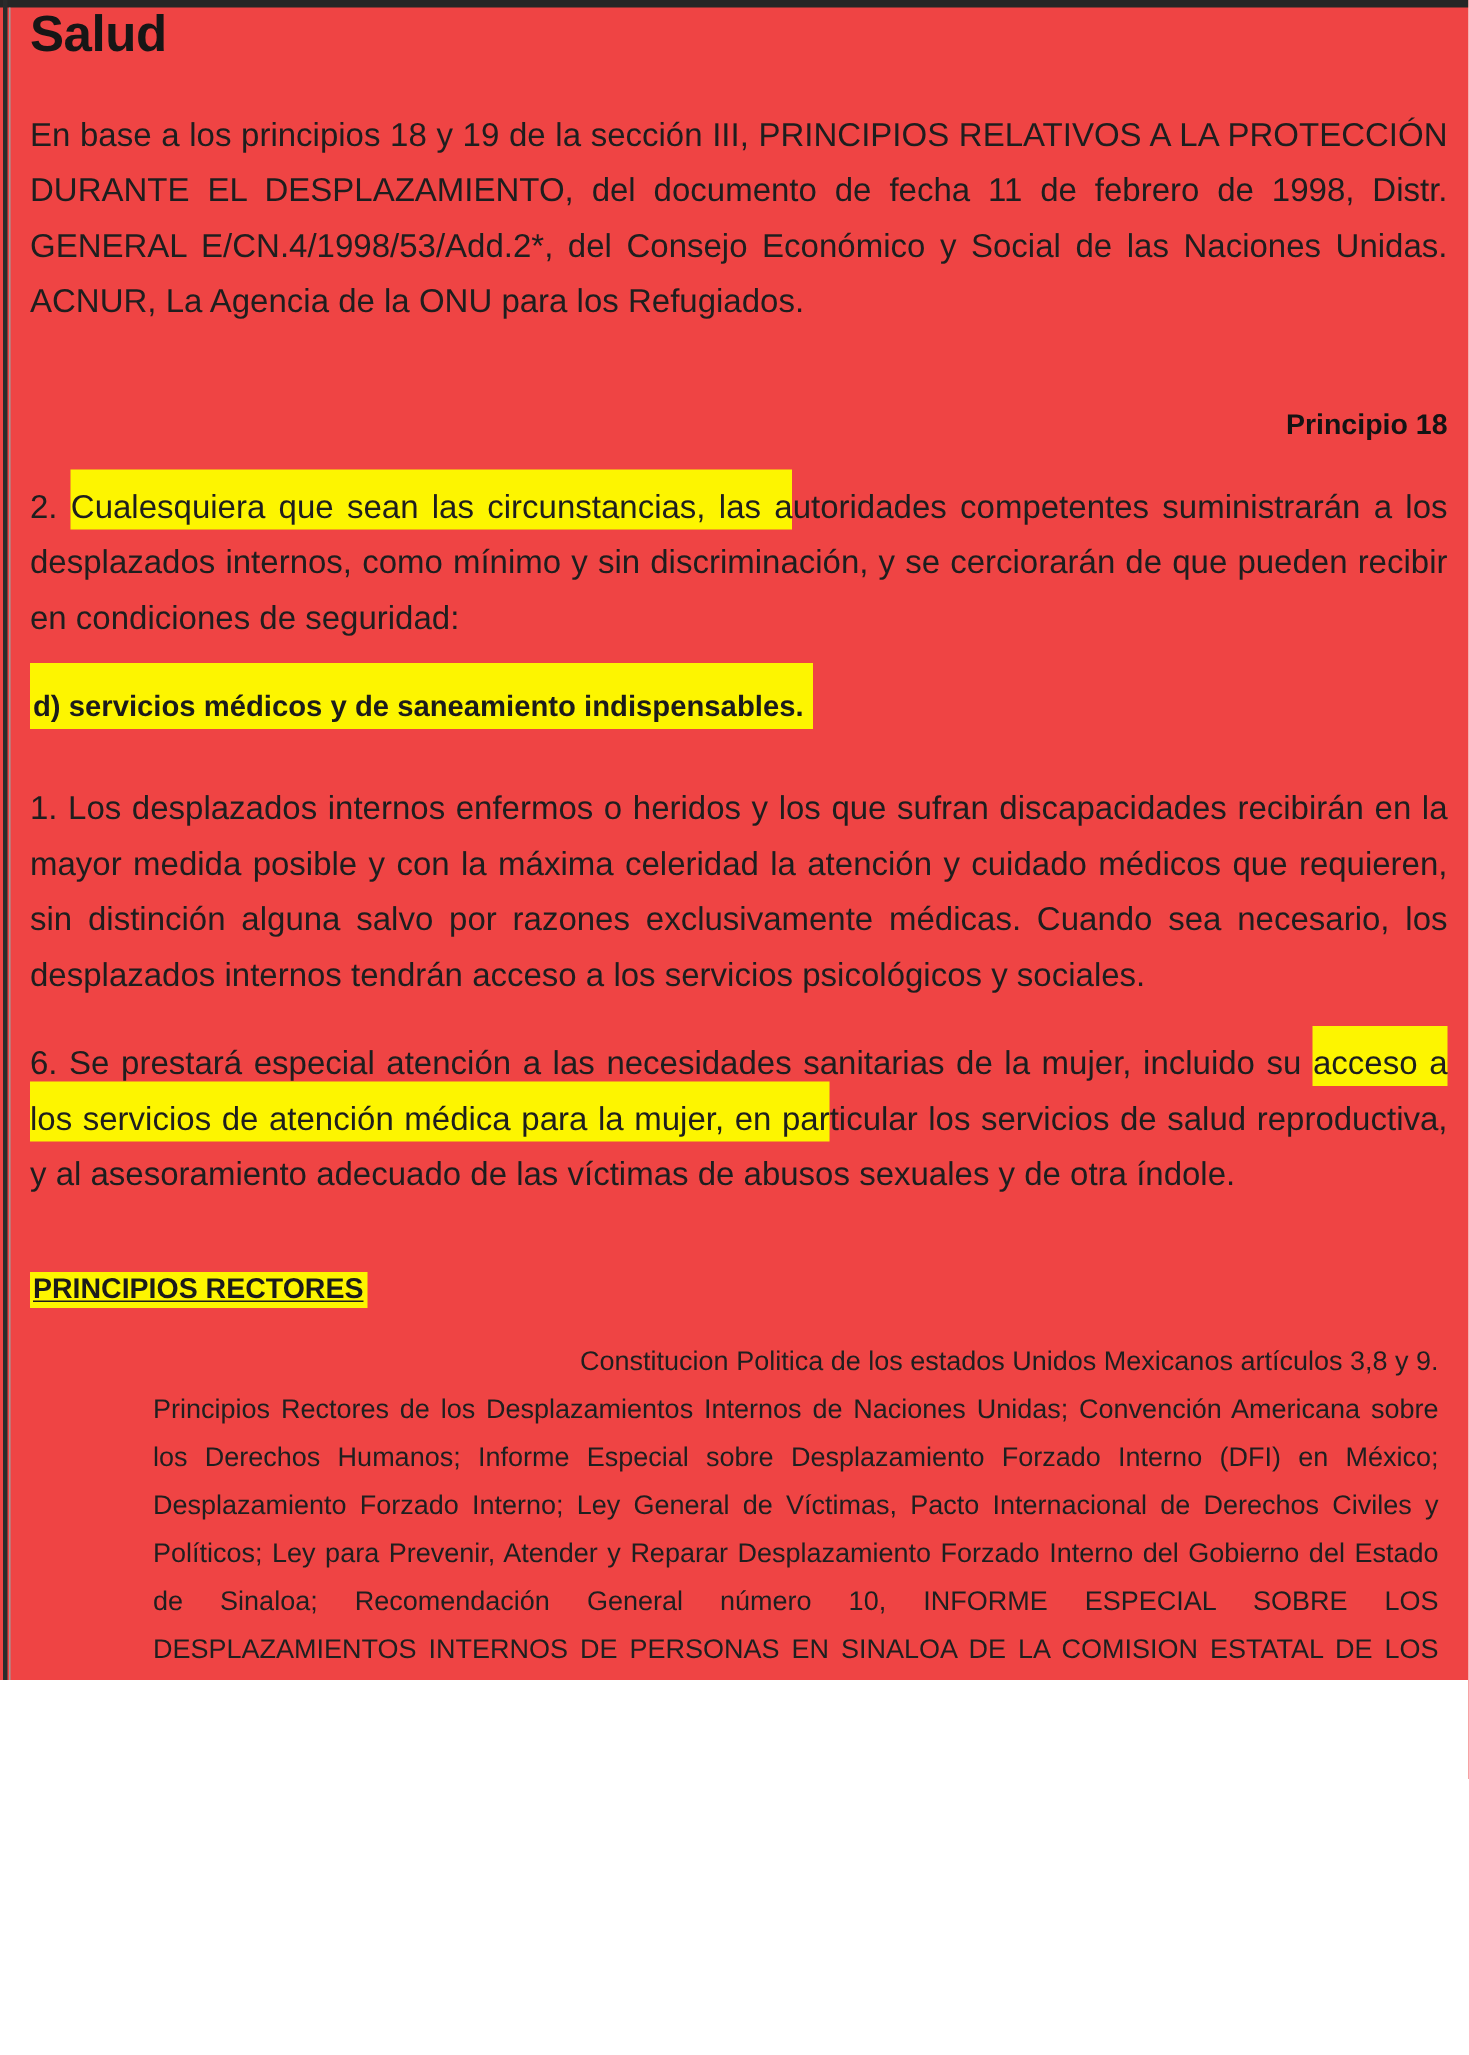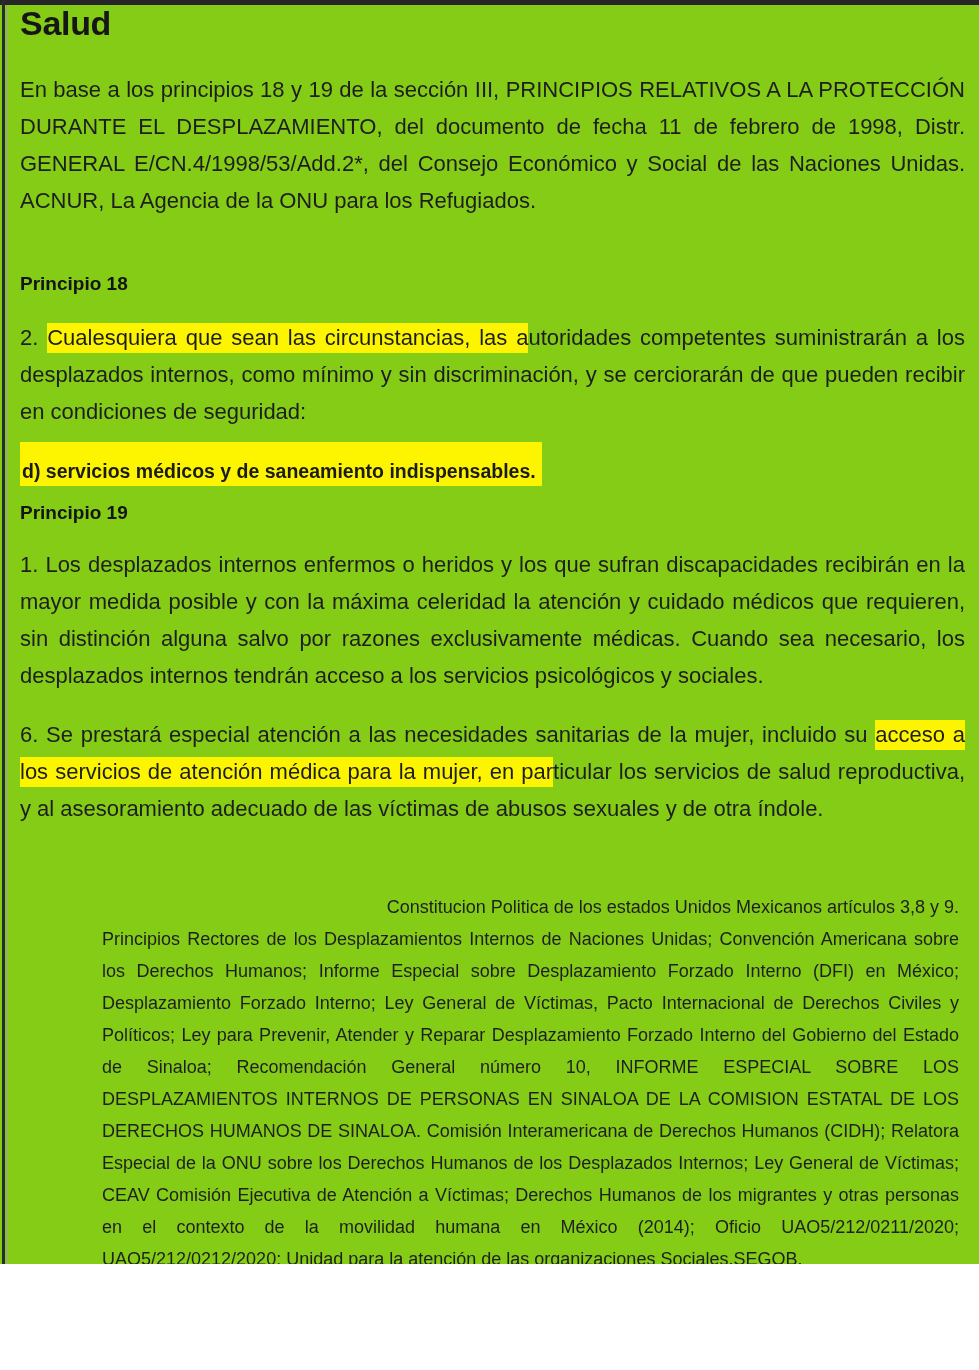--- a/index.html
+++ b/index.html
@@ -9,22 +9,22 @@
     background: #ffffff;
   }
   body {
     font-family: "Liberation Sans", sans-serif;
     color: #1b1b1b;
   }
 
   .page {
     position: relative;
     width: 979px;
-    height: 1264px;
-    background: #84cc16;
+    height: 1120px;
+    background: #ef4444;
     box-sizing: border-box;
     overflow: hidden;
   }
 
   
   .top-band {
     position: absolute;
     top: 0;
     left: 0;
     width: 979px;
@@ -68,20 +68,21 @@
     padding-top: 3px;
     color: #161616;
   }
 
   .section-heading {
     font-size: 19px;
     font-weight: bold;
     line-height: 26px;
     margin: 0;
     color: #141414;
+    text-align: right;
   }
 
   .rectores-heading {
     font-size: 19px;
     font-weight: bold;
     line-height: 26px;
     margin: 0;
     display: inline-block;
   }
   .rectores-heading .hl-underline {
@@ -96,21 +97,21 @@
     font-size: 22px;
     line-height: 37px;
     text-align: justify;
     text-justify: inter-word;
     margin: 0;
     color: #1e1e1e;
   }
 
   .mark {
     background: #fdf500;
-    padding: 2px 0 3px 0;
+    padding: 12px 0 3px 0;
     box-decoration-break: clone;
     -webkit-box-decoration-break: clone;
   }
 
   .bold-line {
     font-size: 19.5px;
     font-weight: bold;
     line-height: 30px;
     margin: 0;
   }
@@ -171,35 +172,37 @@
     <div class="gap-b"></div>
 
     <p class="body"><span>2. </span><span class="mark">Cualesquiera que sean las circunstancias, las a</span><span>utoridades competentes suministrarán a los desplazados internos, como mínimo y sin discriminación, y se cerciorarán de que pueden recibir en condiciones de seguridad:</span></p>
 
     <div class="gap-c"></div>
 
     <p class="bold-line"><span class="mark">d) servicios médicos y de saneamiento indispensables.</span></p>
 
     <div class="gap-d"></div>
 
-    <h2 class="section-heading">Principio 19</h2>
 
     <div class="gap-e"></div>
 
     <p class="body">1. Los desplazados internos enfermos o heridos y los que sufran discapacidades recibirán en la mayor medida posible y con la máxima celeridad la atención y cuidado médicos que requieren, sin distinción alguna salvo por razones exclusivamente médicas. Cuando sea necesario, los desplazados internos tendrán acceso a los servicios psicológicos y sociales.</p>
 
     <div class="gap-f"></div>
 
     <p class="body"><span>6. Se prestará especial atención a las necesidades sanitarias de la mujer, incluido su </span><span class="mark">acceso a los servicios de atención médica para la mujer, en par</span><span>ticular los servicios de salud reproductiva, y al asesoramiento adecuado de las víctimas de abusos sexuales y de otra índole.</span></p>
 
     <div class="gap-g"></div>
 
 
     <div class="gap-h"></div>
 
+    <div>
+      <h2 class="rectores-heading"><span class="hl-underline">PRINCIPIOS RECTORES</span></h2>
+    </div>
 
     <div class="references">
       <p class="first-ref">Constitucion Politica de los estados Unidos Mexicanos artículos 3,8 y 9.</p>
       <p class="ref-body">Principios Rectores de los Desplazamientos Internos de Naciones Unidas; Convención Americana sobre los Derechos Humanos; Informe Especial sobre Desplazamiento Forzado Interno (DFI) en México; Desplazamiento Forzado Interno; Ley General de Víctimas, Pacto Internacional de Derechos Civiles y Políticos; Ley para Prevenir, Atender y Reparar Desplazamiento Forzado Interno del Gobierno del Estado de Sinaloa; Recomendación General  número 10, INFORME ESPECIAL SOBRE LOS DESPLAZAMIENTOS INTERNOS DE PERSONAS EN SINALOA DE LA COMISION ESTATAL DE LOS DERECHOS HUMANOS DE SINALOA. Comisión Interamericana de Derechos Humanos (CIDH); Relatora Especial de la ONU sobre los Derechos Humanos de los Desplazados Internos; Ley General de Víctimas; CEAV Comisión Ejecutiva de Atención a Víctimas; Derechos Humanos de los migrantes y otras personas en el contexto de la movilidad humana en México (2014); Oficio UAO5/212/0211/2020; UAO5/212/0212/2020; Unidad para la atención de las organizaciones Sociales.SEGOB.</p>
     </div>
 
   </div>
 </div>
 
 </body></html>

